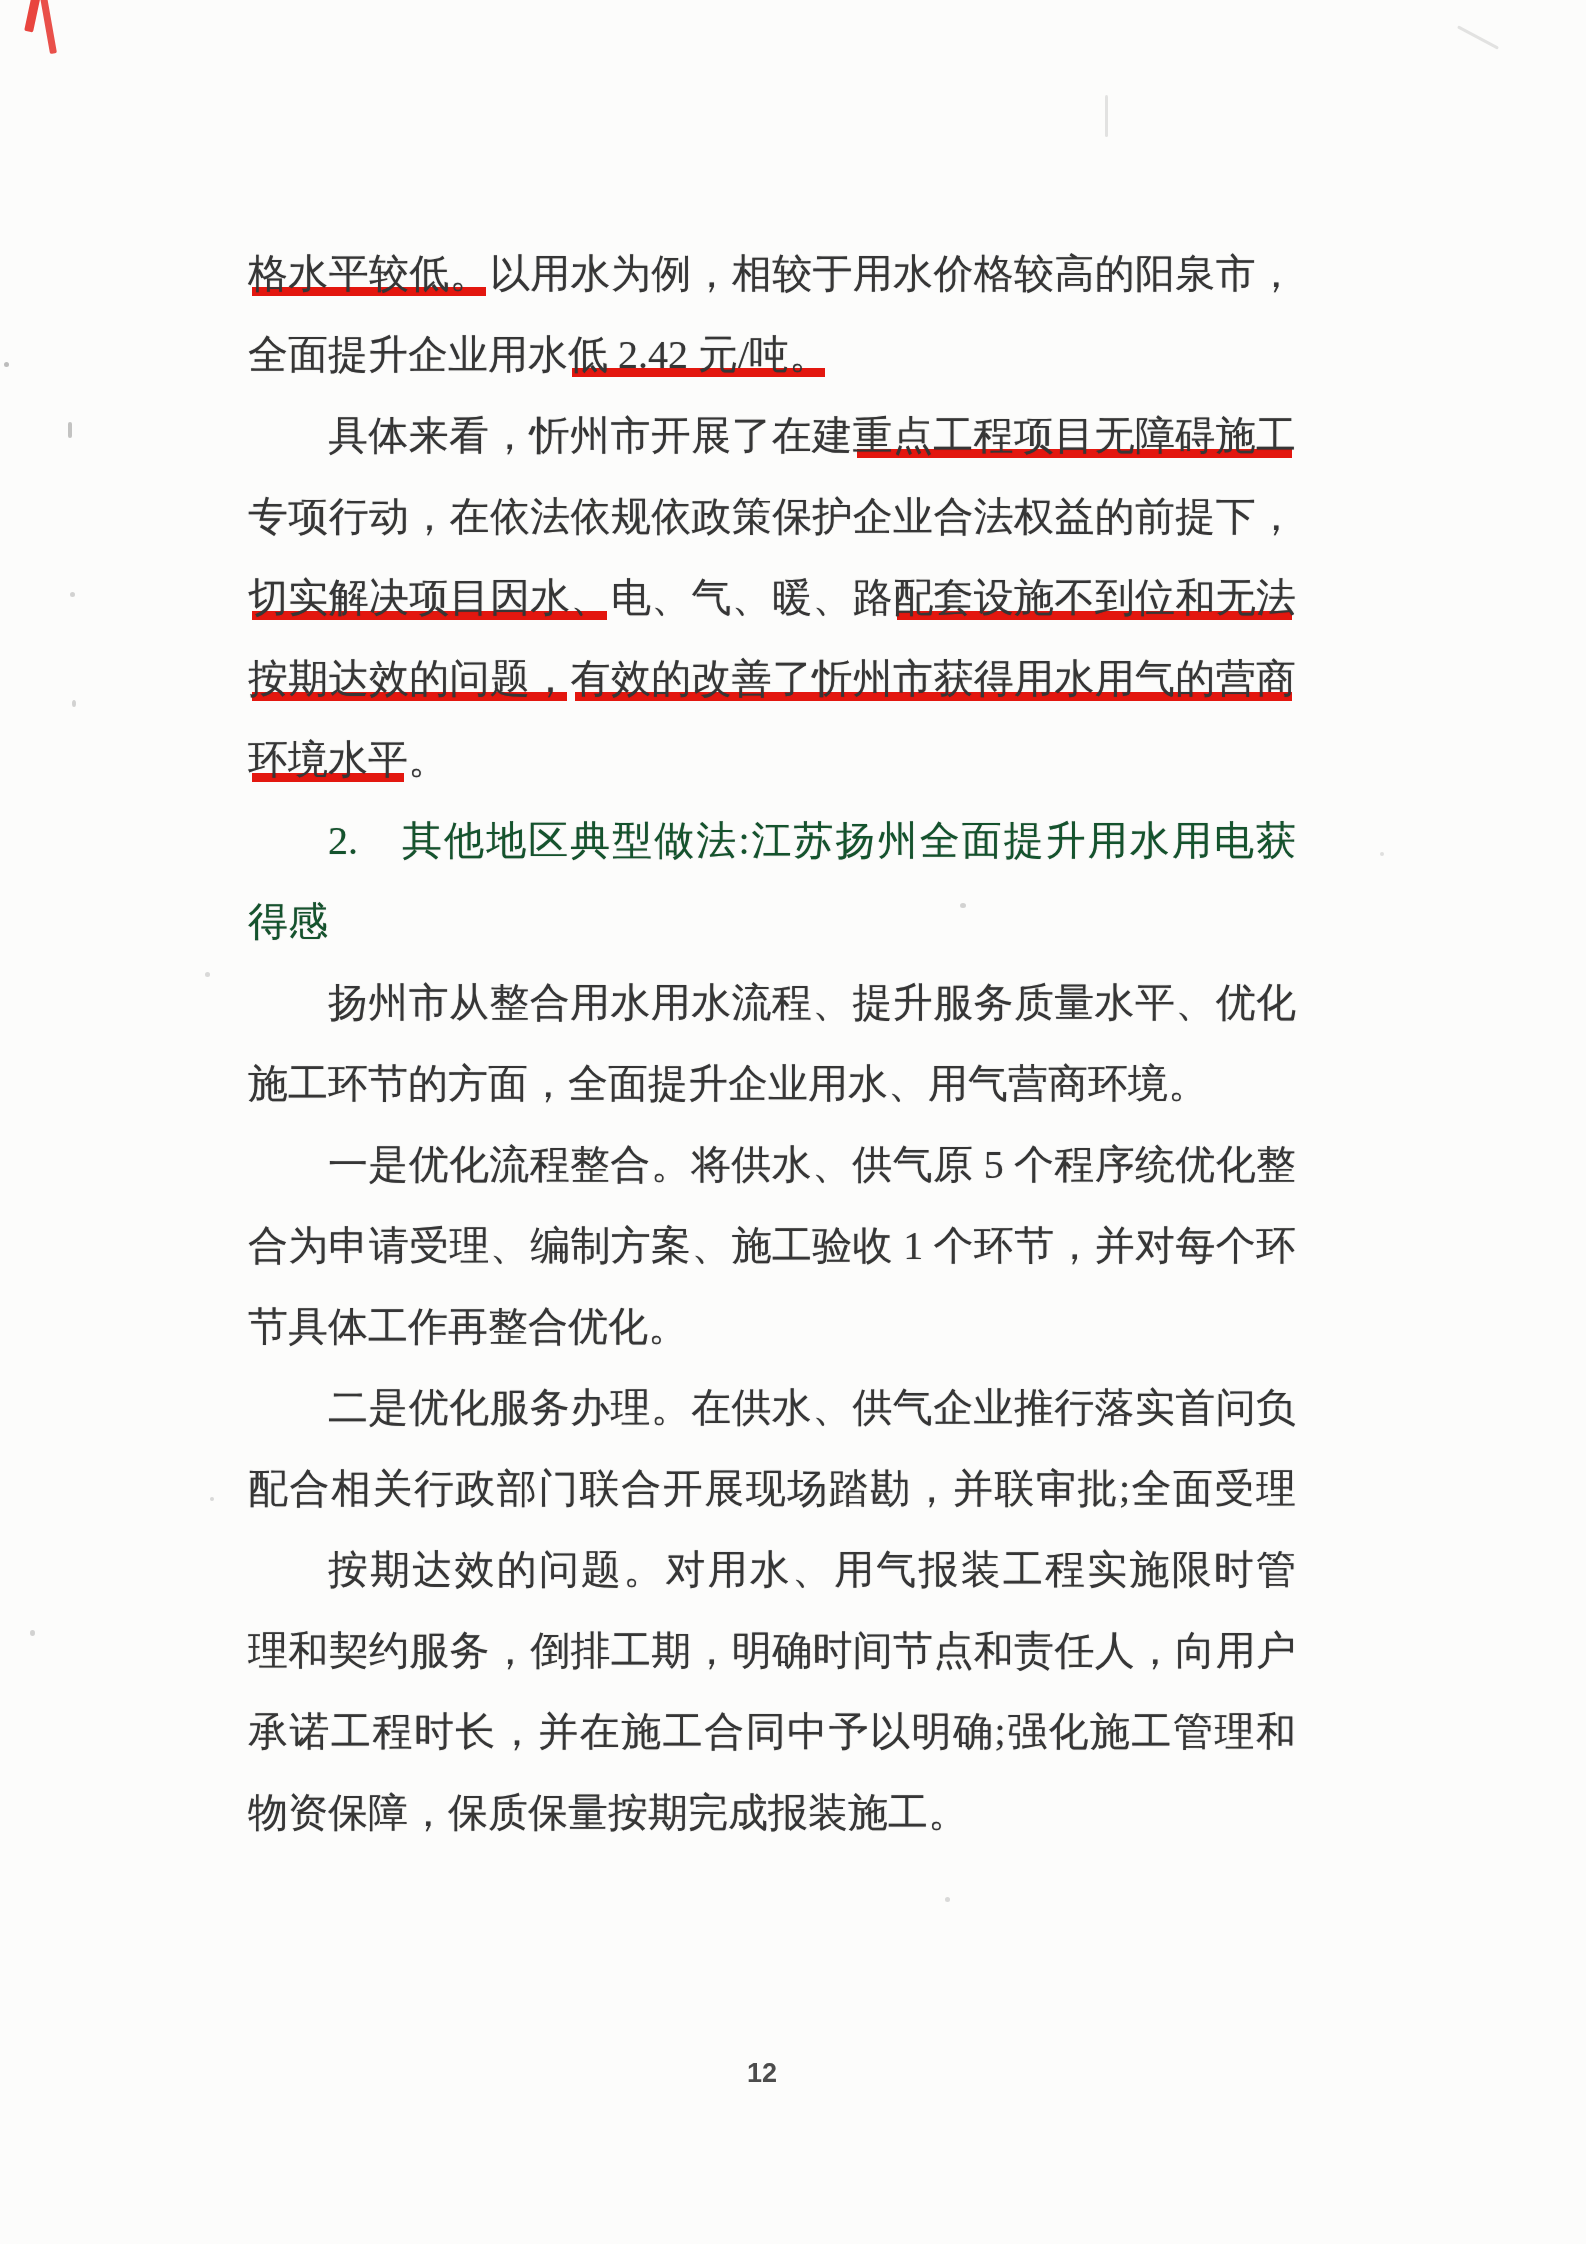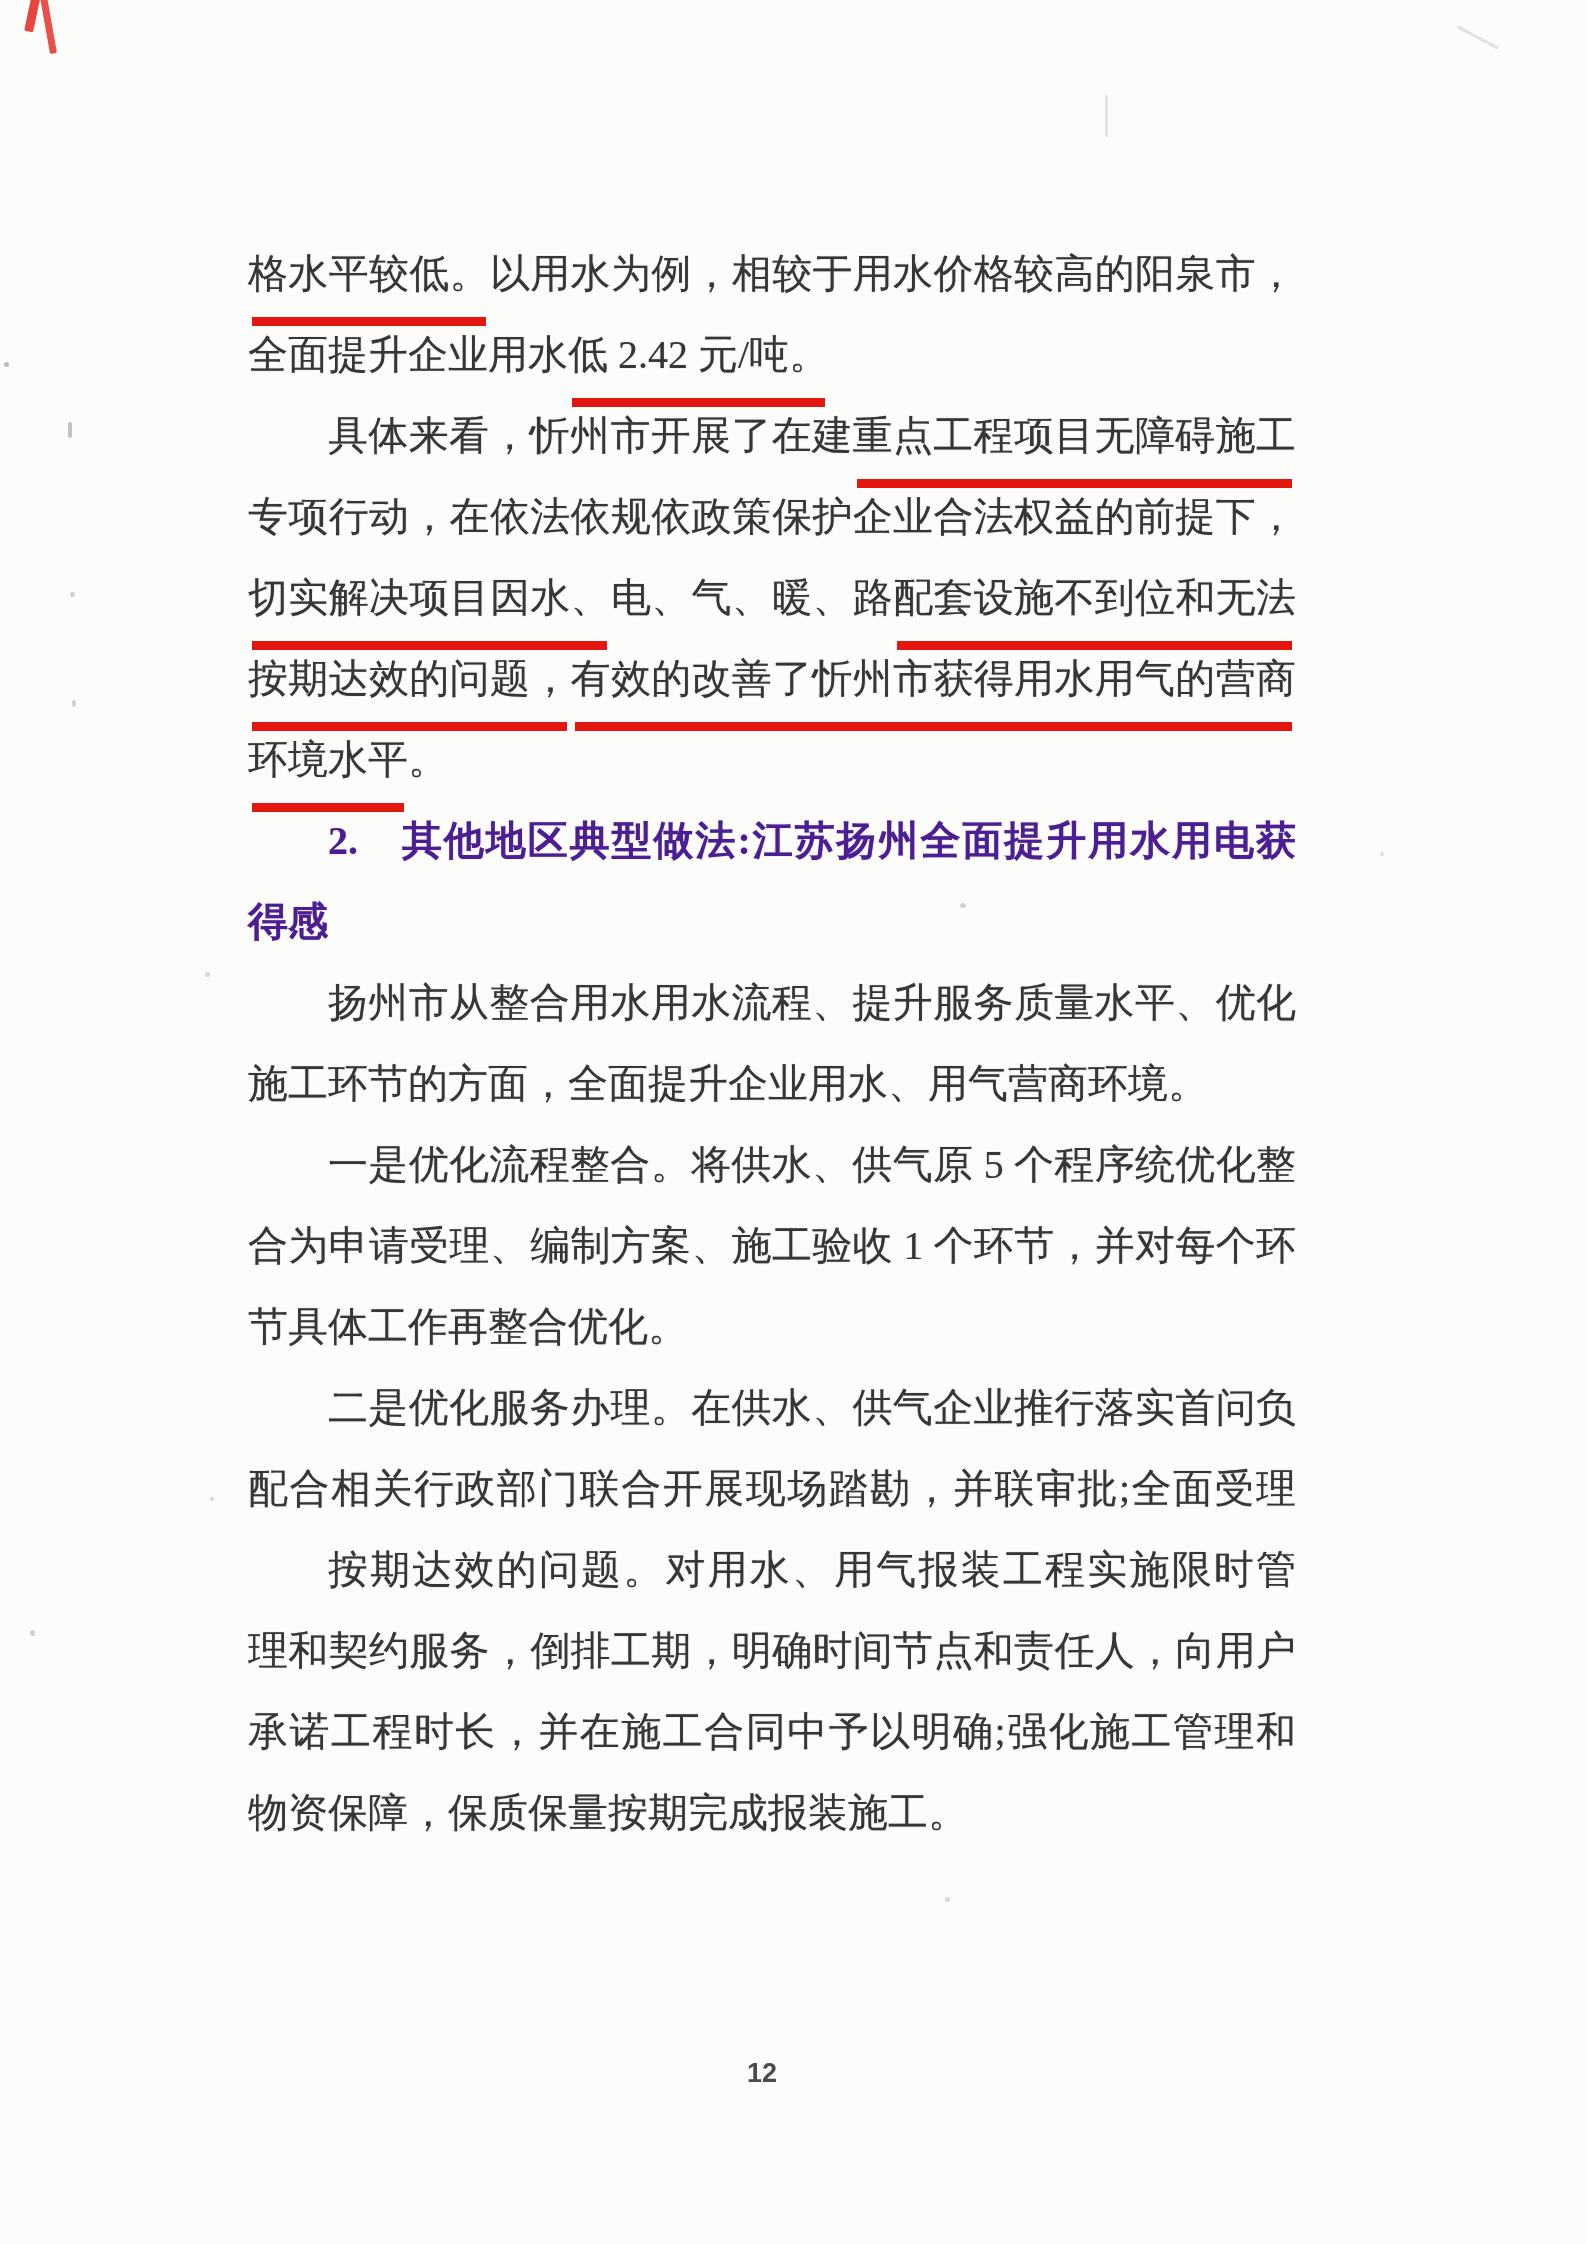--- a/index.html
+++ b/index.html
@@ -11,28 +11,28 @@
   }
   .content { position:absolute; left:248px; top:233px; width:1048px; }
   .line {
     font-size:40px; line-height:81px; height:81px;
     text-align:justify; text-align-last:left;
     white-space:normal;
     text-shadow:0 0 1px rgba(40,40,40,.45);
   }
   .line.just { text-align-last:justify; }
   .line.indent { text-indent:80px; }
-  .line.heading { font-weight:bold; color:#4c1d95; }
+  .line.heading { font-weight:normal; color:#14532d; }
   .seg { }
   .u {
     background-image:linear-gradient(var(--ul), var(--ul));
     background-repeat:no-repeat;
     background-size:calc(100% - 8px) 9px;
     background-position:4px bottom;
-    padding-bottom:30px;
+    padding-bottom:0;
   }
   .footer {
     position:absolute; top:2058px; left:238px; width:1048px;
     text-align:center;
     font-family:"Liberation Sans","DejaVu Sans",sans-serif;
     font-size:27px; font-weight:bold; color:#4c4c4c;
   }
   .speck { position:absolute; background:#6f6f6f; border-radius:50%; }
   .corner-mark { position:absolute; background:var(--ul); border-radius:2px; }
 </style>

